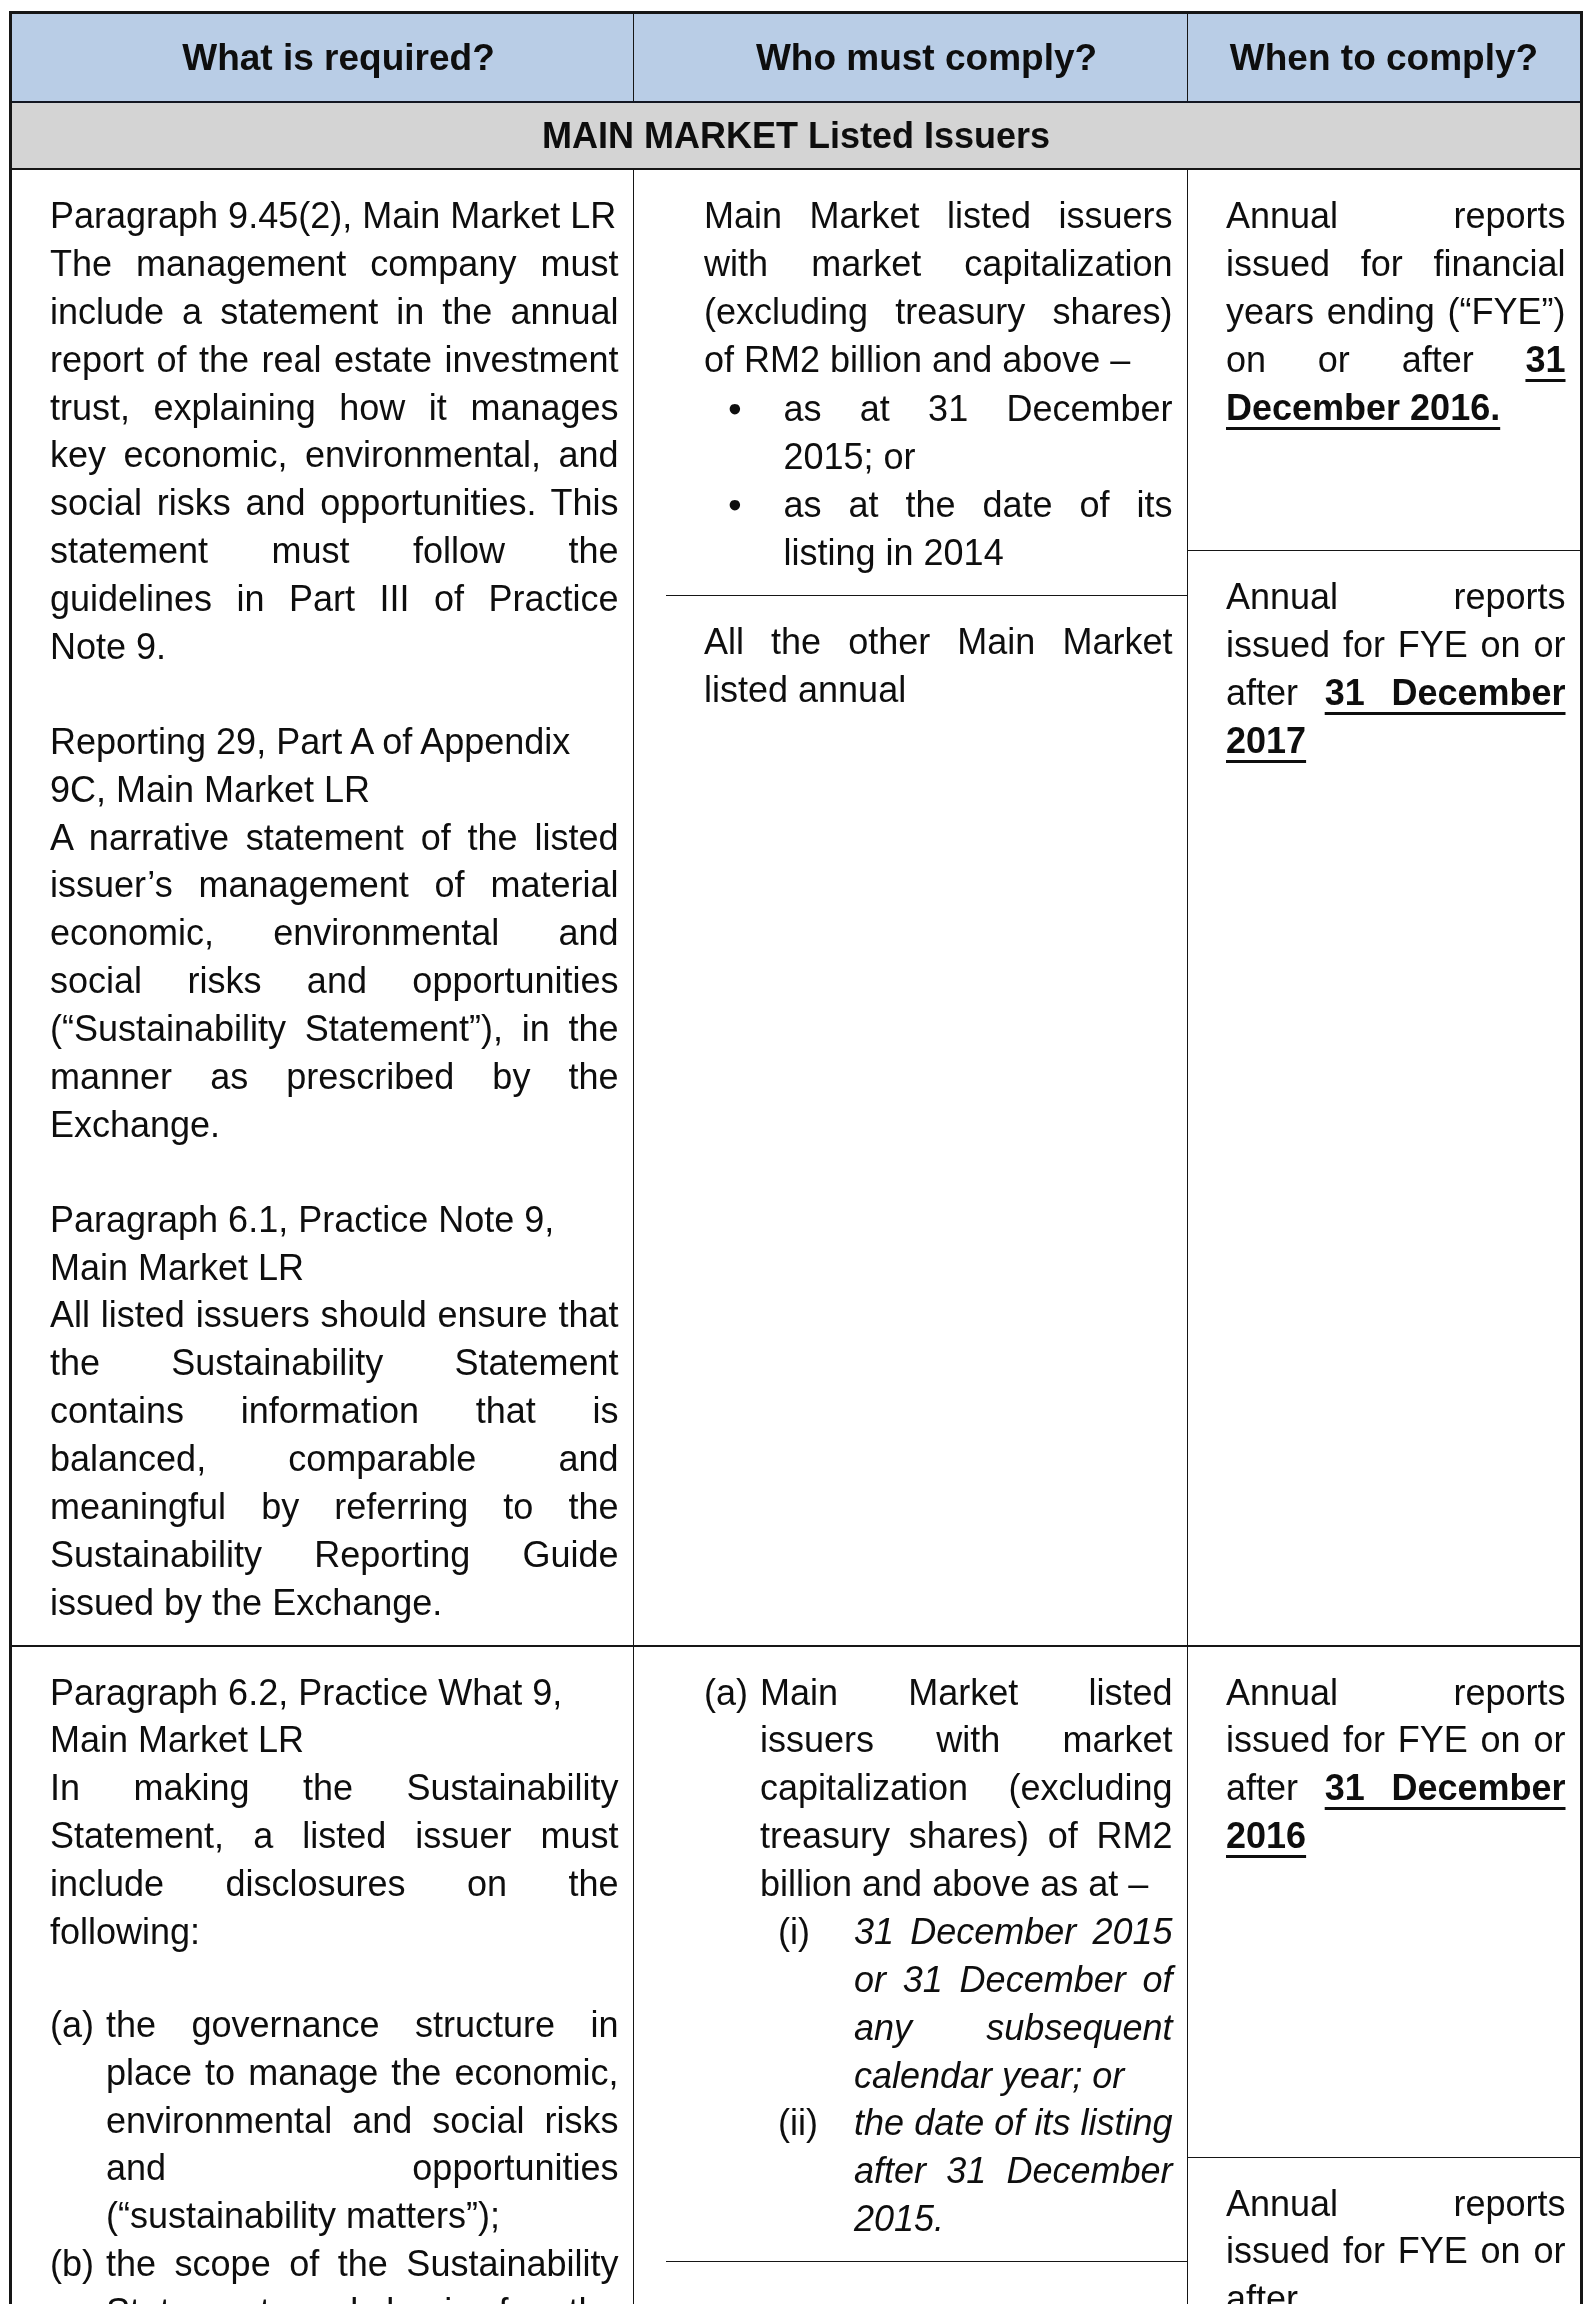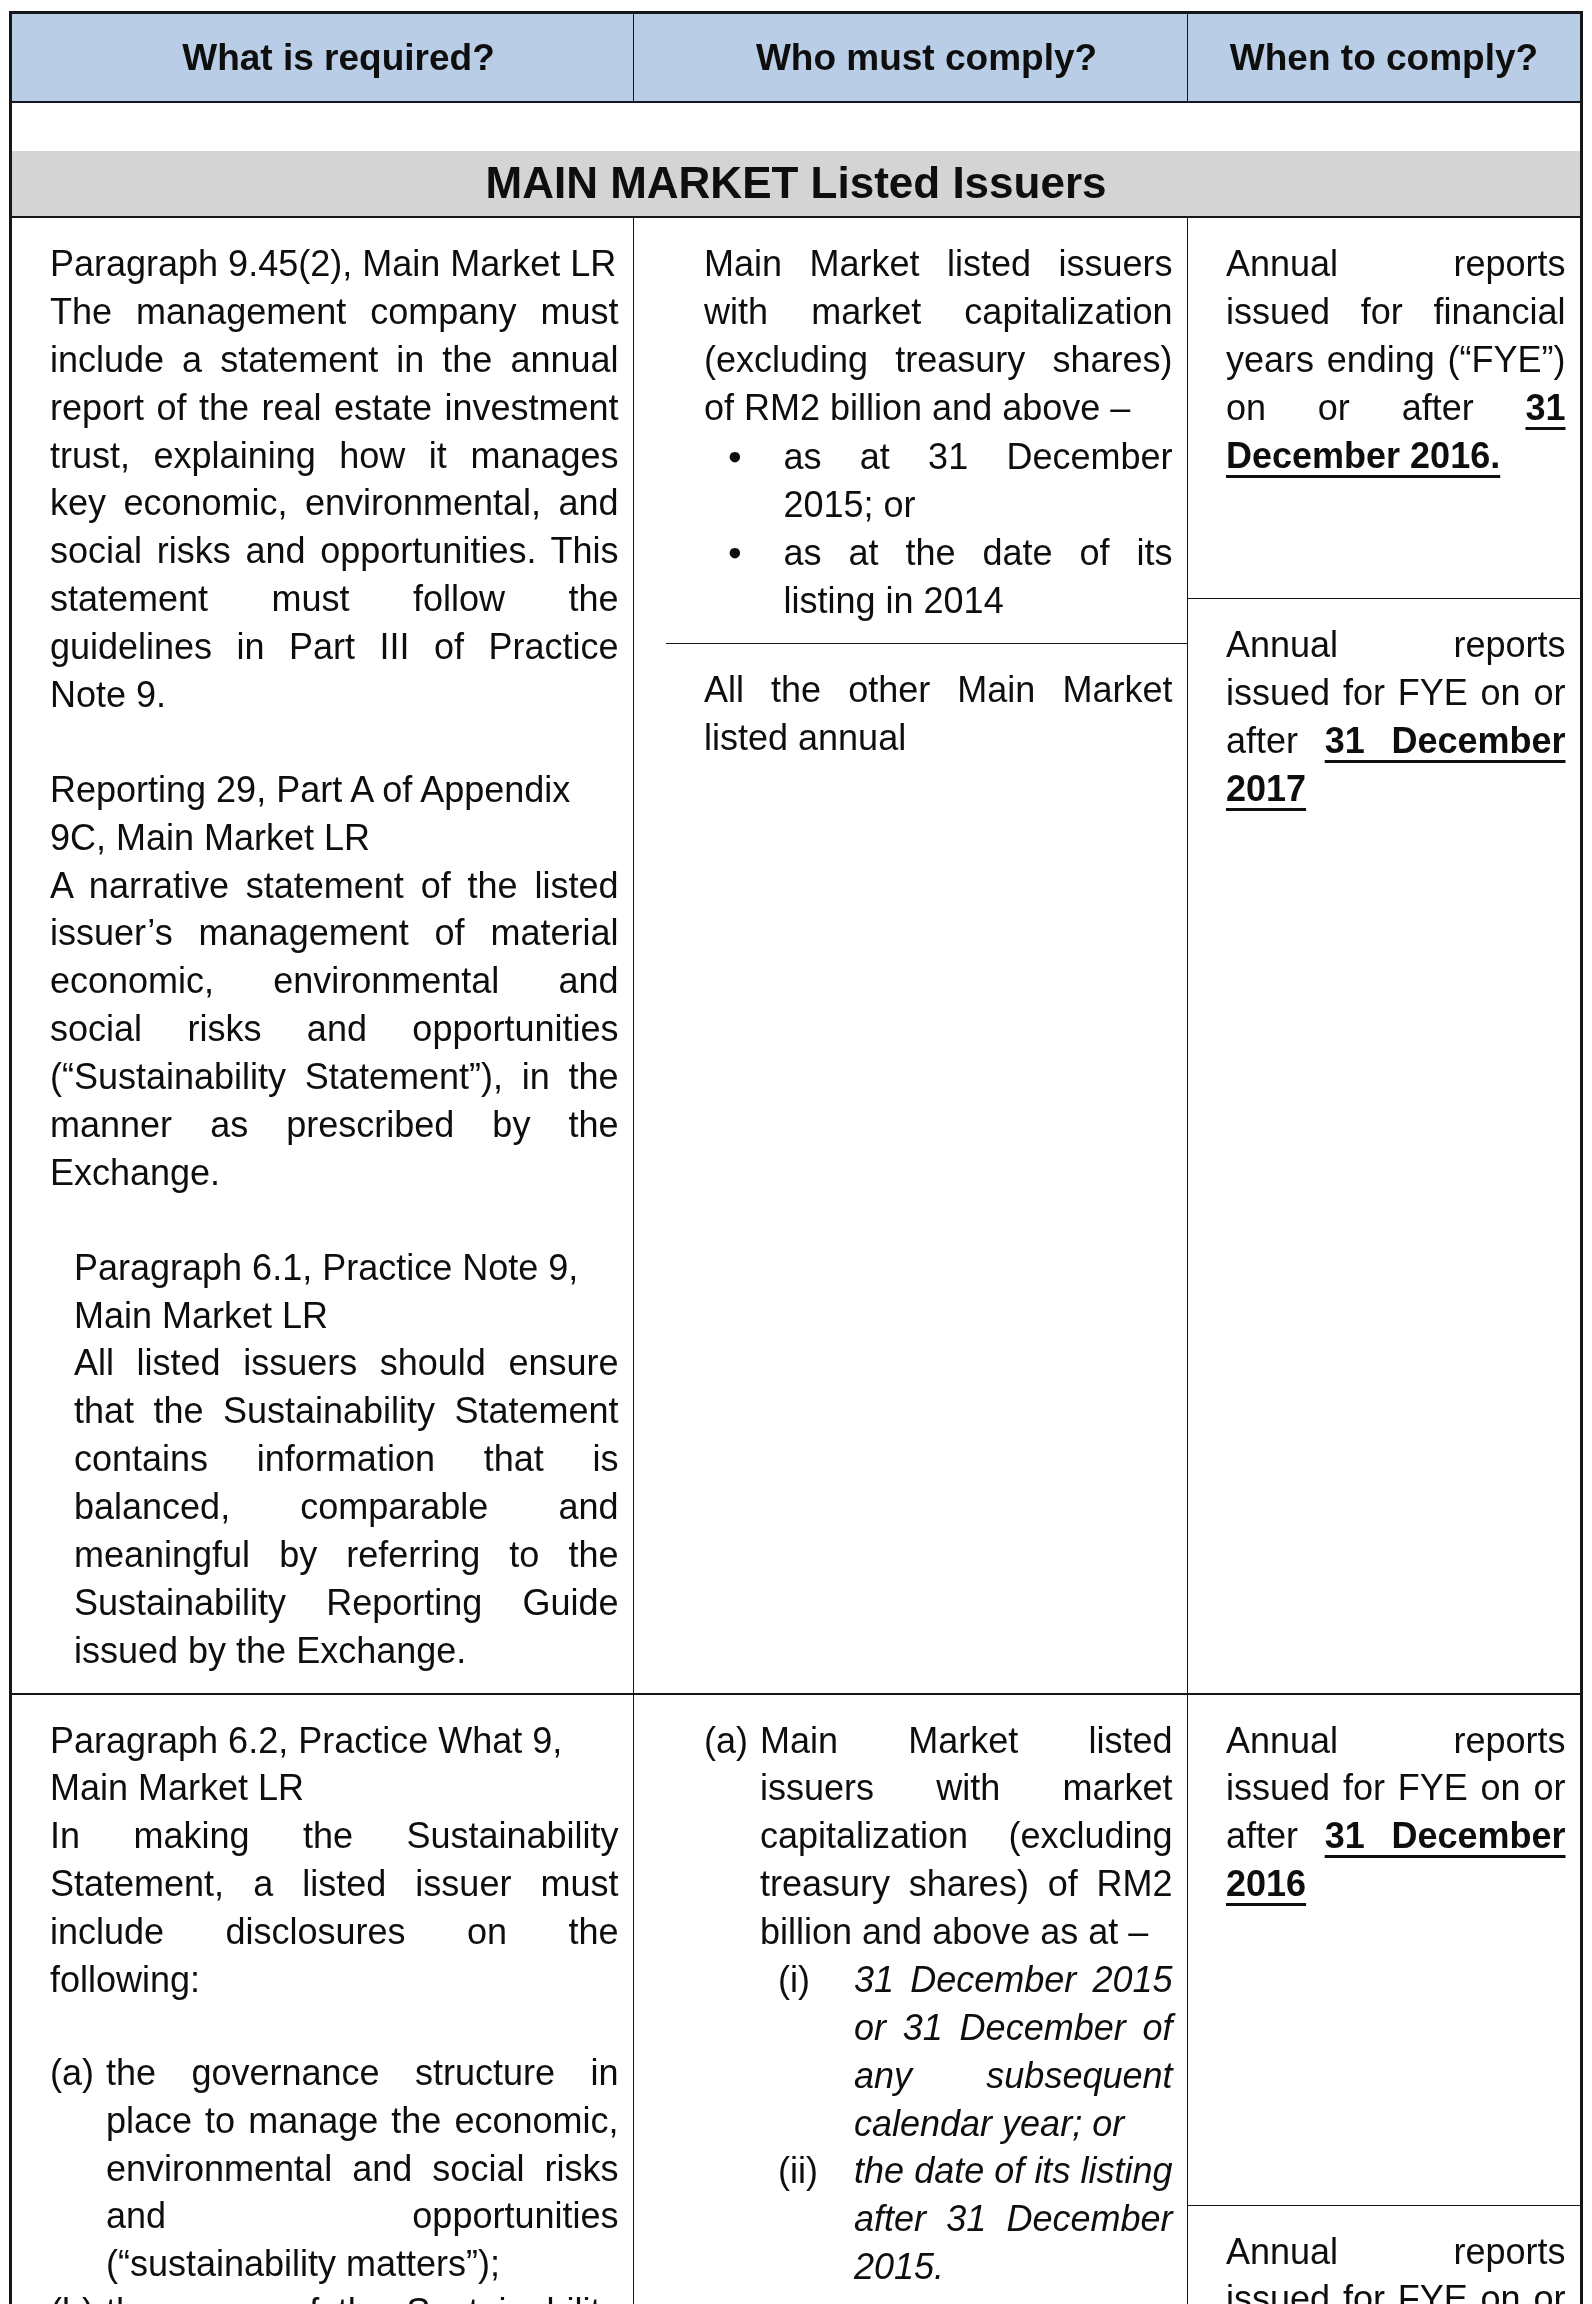--- a/index.html
+++ b/index.html
@@ -15,34 +15,34 @@
   }
   
   .hdr{display:flex;background:#b9cde6;border-bottom:2.7px solid #131722;flex:0 0 87px;}
   .hdr .h{display:flex;align-items:center;justify-content:center;font-weight:bold;font-size:37px;box-sizing:border-box;}
   .w1{width:622px;}
   .w2{width:554px;}
   .w3{flex:1;}
   .vline{border-right:1.8px solid #161616;padding-left:32px;}
   
   .sec{flex:0 0 65px;background:#d4d4d4;border-bottom:2.7px solid #161616;
-       display:flex;align-items:center;justify-content:center;font-weight:bold;font-size:44px;margin-top:48px;}
+       display:flex;align-items:center;justify-content:center;font-weight:bold;font-size:36px;}
   
   .brow{display:flex;box-sizing:border-box;}
   .row1{flex:0 0 1332px;border-bottom:2.7px solid #161616;}
   .row2{flex:1 1 auto;}
   .cell{box-sizing:border-box;}
   .pad{padding:22px 14.5px 18px 38px;}
   .split{display:flex;flex-direction:column;}
   .suba1{flex:0 0 340px;border-bottom:1.8px solid #161616;}
   .suba2{flex:0 0 470px;border-bottom:1.8px solid #161616;}
   .subb{flex:1 1 auto;}
   .j{text-align:justify;text-justify:inter-word;}
   .para{margin:0 0 47px 0;}
-  .para:last-child{margin-bottom:0;margin-left:24px;}
+  .para:last-child{margin-bottom:0;}
   .bold{font-weight:normal;}
   .du{font-weight:bold;text-decoration:underline;text-decoration-thickness:2.7px;text-underline-offset:7.2px;}
   
   .blist{margin-top:1.8px;}
   .bitem{display:flex;padding-left:23.5px;}
   .bdot{flex:0 0 56px;font-size:24.4px;padding-top:7.2px;}
   .btxt{flex:1;text-align:justify;}
   
   .alist{margin-top:45px;}
   .aitem{display:flex;}

